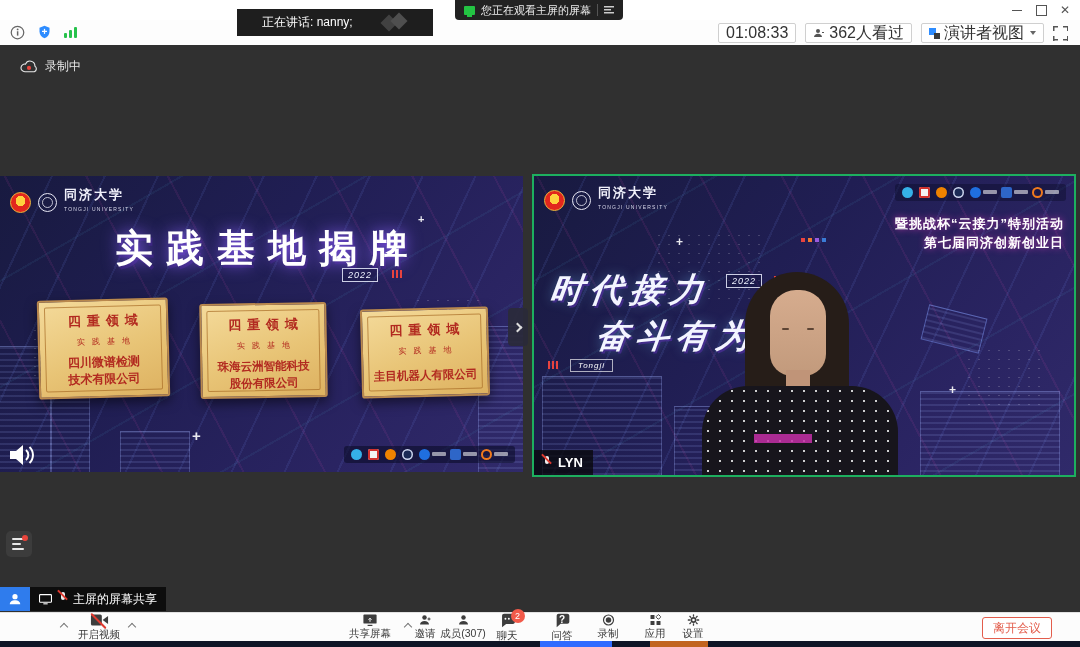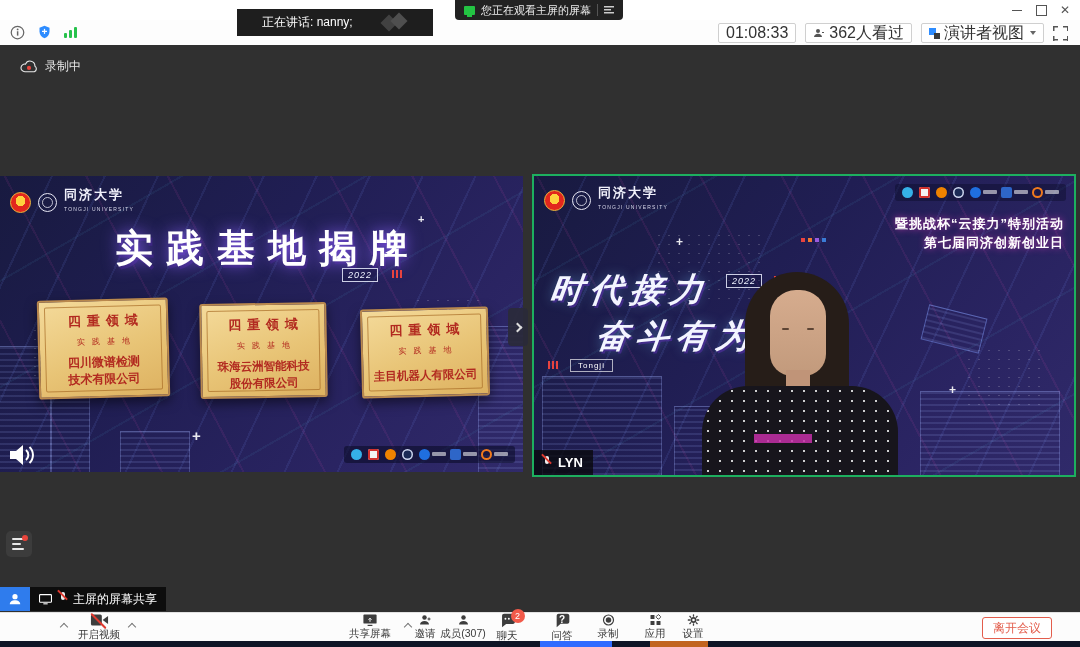--- a/index.html
+++ b/index.html
@@ -115,21 +115,21 @@
                font-size:13px; line-height:19px; text-shadow:0 0 7px rgba(225,60,190,.75); letter-spacing:1px; }
   .event-dots { position:absolute; right:248px; top:62px; display:flex; gap:3px; }
   .event-dots i { width:4px; height:4px; }
   .slogan1 { position:absolute; left:16px; top:92px; font-size:33px; font-weight:900; font-style:italic;
              letter-spacing:7px; color:#f3f5ff; transform:skewX(-7deg);
              text-shadow:2px 2px 0 rgba(85,45,165,.6), 0 0 12px rgba(120,200,255,.4); }
   .slogan2 { position:absolute; left:62px; top:138px; font-size:33px; font-weight:900; font-style:italic;
              letter-spacing:7px; color:#f3f5ff; transform:skewX(-7deg);
              text-shadow:2px 2px 0 rgba(85,45,165,.6), 0 0 12px rgba(120,200,255,.4); }
   .tongji-tag { position:absolute; left:36px; top:183px; border:1px solid rgba(255,255,255,.65); color:#fff;
-                font-size:8px; padding:0 7px; line-height:11px; letter-spacing:1px; }
+                font-size:8px; font-style:italic; padding:0 7px; line-height:11px; letter-spacing:1px; }
   .hair { position:absolute; left:211px; top:96px; width:104px; height:152px; background:#261d18;
           border-radius:52px 52px 38px 38px; }
   .face { position:absolute; left:236px; top:114px; width:56px; height:86px;
           background:linear-gradient(#d6ac8e,#c29a7c); border-radius:26px 26px 22px 22px; }
   .face i { position:absolute; width:7px; height:2px; background:#5d4434; border-radius:1px; top:38px; }
   .face .le { left:12px; } .face .re { right:12px; }
   .neck { position:absolute; left:252px; top:194px; width:24px; height:20px; background:#c09478; }
   .body { position:absolute; left:168px; top:210px; width:196px; height:93px; background:#17151c;
           border-radius:46px 46px 0 0;
           background-image:radial-gradient(rgba(240,240,240,.85) 1.2px, transparent 1.5px); background-size:12px 10px; }

